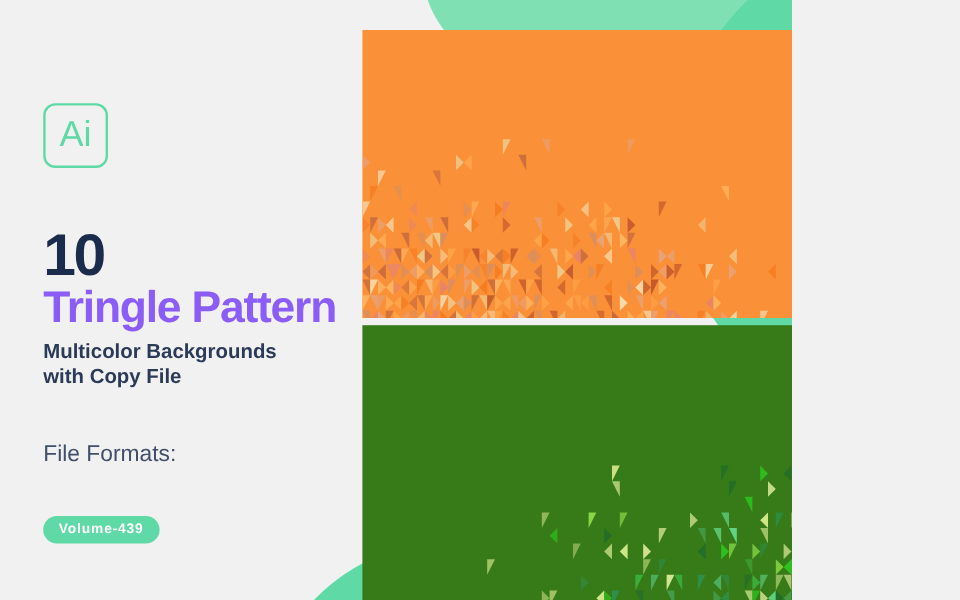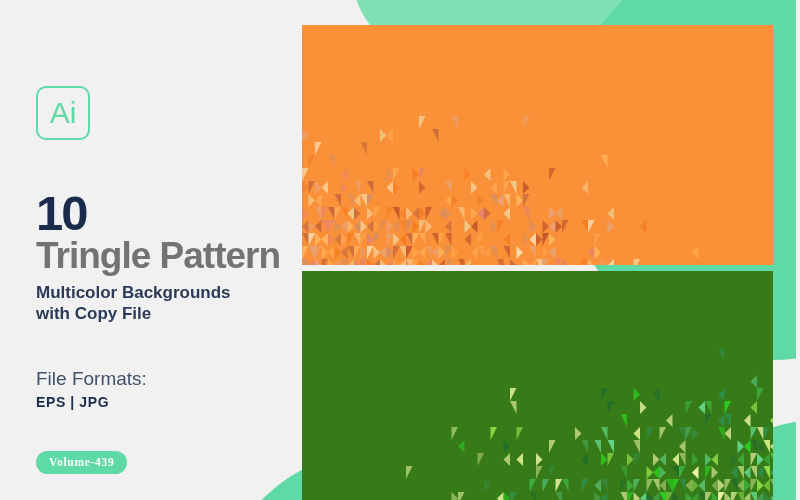--- a/index.html
+++ b/index.html
@@ -2,21 +2,21 @@
 <html><head>
 <meta charset="utf-8">
 <style>
   html,body{margin:0;padding:0;}
   body{
     width:800px;height:500px;overflow:hidden;
     background:#f1f1f1;
     font-family:"Liberation Sans", sans-serif;
     position:relative;
   }
-  #stage{position:absolute;inset:0;width:796px;height:500px;overflow:hidden;background:#f1f1f1;}
+  #stage{position:absolute;inset:0;width:660px;height:500px;overflow:hidden;background:#f1f1f1;}
 
   
   .blob{position:absolute;border-radius:50%;}
   #blob-top{
     width:430px;height:250px;
     left:352px;top:-150px;
     background:#7fe0b4;
   }
   #blob-right{
     position:absolute;left:560px;top:-60px;width:420px;height:420px;
@@ -52,36 +52,36 @@
     line-height:1;font-family:"Liberation Sans", sans-serif;
   }
 
   #count{
     margin-top:52px;
     color:#1b2b4b;font-size:49px;font-weight:bold;line-height:0.88;
     letter-spacing:-2px;
   }
   #title{
     margin-top:2px;
-    color:#737373;font-size:37px;font-weight:bold;line-height:1.02;
+    color:#8b5cf6;font-size:37px;font-weight:bold;line-height:1.02;
     letter-spacing:-1px;white-space:nowrap;
   }
   #subtitle{
     margin-top:7px;
     color:#2b3a56;font-size:17px;font-weight:700;line-height:1.26;
   }
   #formats{margin-top:40px;}
   #formats-label{color:#41506a;font-size:19px;line-height:1.45;}
   #formats-value{color:#1b2b4b;font-size:14px;font-weight:bold;line-height:1.45;letter-spacing:0.6px;}
 
   #volume-badge{
     margin-top:38px;display:inline-block;
     background:#5fd9a6;color:#ffffff;
     font-size:11.5px;font-weight:bold;letter-spacing:0.7px;
-    padding:5px 13px 6px;border-radius:12px;font-family:Liberation Serif, serif;
+    padding:5px 13px 6px;border-radius:12px;
   }
 </style>
 </head>
 <body>
 
 <div id="stage">
 
   <div class="blob" id="blob-top"></div>
   <div id="blob-right"></div>
   <div id="blob-bottom-right"></div>
@@ -573,19 +573,18 @@
 
     <div id="title">Tringle Pattern</div>
 
     <div id="subtitle">
       <div>Multicolor Backgrounds</div>
       <div>with Copy File</div>
     </div>
 
     <div id="formats">
       <div id="formats-label">File Formats:</div>
-      <div id="formats-value">EPS  |  JPG</div>
     </div>
 
     <div id="volume-badge">Volume-439</div>
 
   </div>
 </div>
 
 </body></html>

